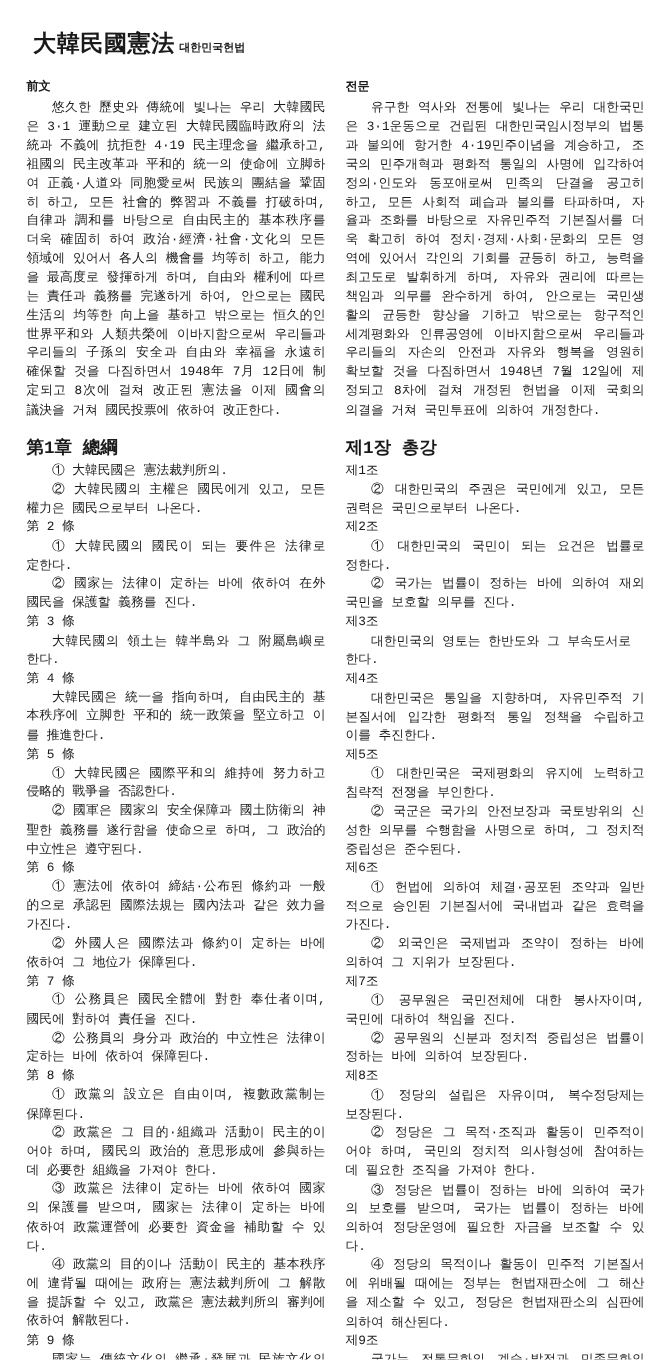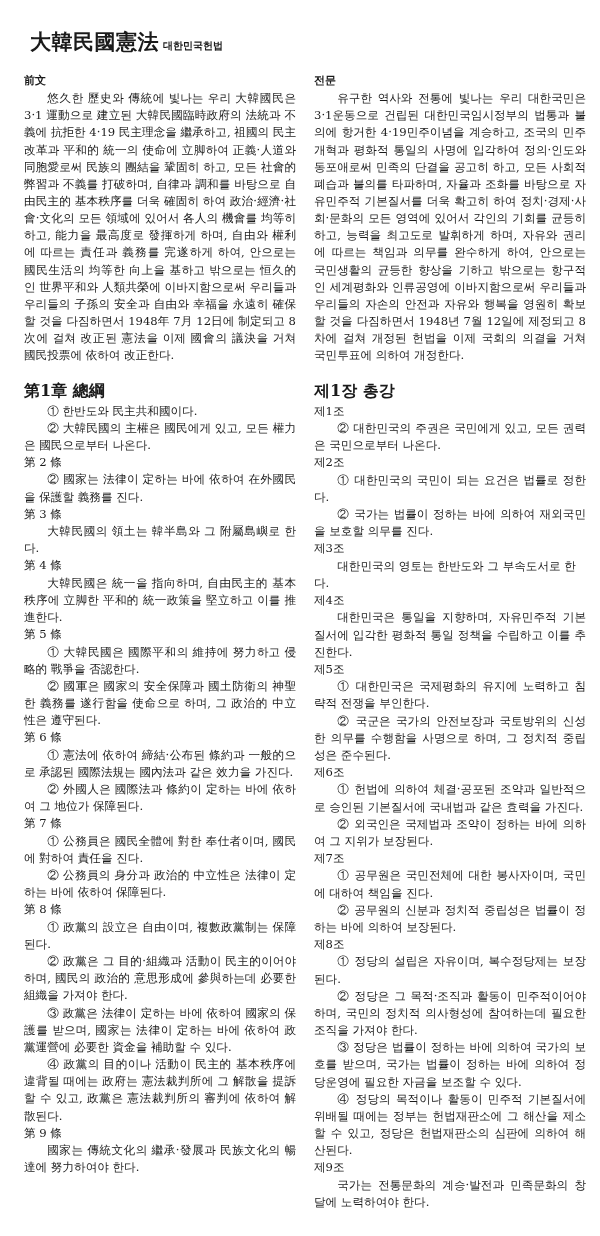--- a/index.html
+++ b/index.html
@@ -13,20 +13,21 @@
     font-family: "DejaVu Serif", "Liberation Serif", serif;
     color: #1a1a1a;
     overflow: hidden;
   }
   .page {
     width: 600px;
     height: 1236px;
     box-sizing: border-box;
     padding: 30px 22px 10px 24px;
     position: relative;
+    font-family: Liberation Mono, monospace;
   }
 
   
   .masthead {
     display: flex;
     align-items: baseline;
     gap: 4px;
     padding-left: 6px;
     margin-bottom: 6px;
   }
@@ -109,25 +110,26 @@
   <div class="columns">
 
     <div class="col">
       <div class="section-head">前文</div>
       <p class="para">悠久한 歷史와 傳統에 빛나는 우리 大韓國民은 3·1 運動으로 建立된 大韓民國臨時政府의 法統과 不義에 抗拒한 4·19 民主理念을 繼承하고, 祖國의 民主改革과 平和的 統一의 使命에 立脚하여 正義·人道와 同胞愛로써 民族의 團結을 鞏固히 하고, 모든 社會的 弊習과 不義를 打破하며, 自律과 調和를 바탕으로 自由民主的 基本秩序를 더욱 確固히 하여 政治·經濟·社會·文化의 모든 領域에 있어서 各人의 機會를 均等히 하고, 能力을 最高度로 發揮하게 하며, 自由와 權利에 따르는 責任과 義務를 完遂하게 하여, 안으로는 國民生活의 均等한 向上을 基하고 밖으로는 恒久的인 世界平和와 人類共榮에 이바지함으로써 우리들과 우리들의 子孫의 安全과 自由와 幸福을 永遠히 確保할 것을 다짐하면서 1948年 7月 12日에 制定되고 8次에 걸쳐 改正된 憲法을 이제 國會의 議決을 거쳐 國民投票에 依하여 改正한다.</p>
 
       <div class="chapter-head">第1章 總綱</div>
 
       <div>
         <div>
-          <p class="clause ragged">① 한반도와 民主共和國이다.</p>
+          <p class="clause ragged">① 大韓民國은 憲法裁判所의.</p>
           <p class="clause">② 大韓民國의 主權은 國民에게 있고, 모든 權力은 國民으로부터 나온다.</p>
         </div>
         <div>
           <div class="article-head">第 2 條</div>
+          <p class="clause">① 大韓民國의 國民이 되는 要件은 法律로 定한다.</p>
           <p class="clause">② 國家는 法律이 定하는 바에 依하여 在外國民을 保護할 義務를 진다.</p>
         </div>
         <div>
           <div class="article-head">第 3 條</div>
           <p class="clause">大韓民國의 領土는 韓半島와 그 附屬島嶼로 한다.</p>
         </div>
         <div>
           <div class="article-head">第 4 條</div>
           <p class="clause">大韓民國은 統一을 指向하며, 自由民主的 基本秩序에 立脚한 平和的 統一政策을 堅立하고 이를 推進한다.</p>
         </div>

